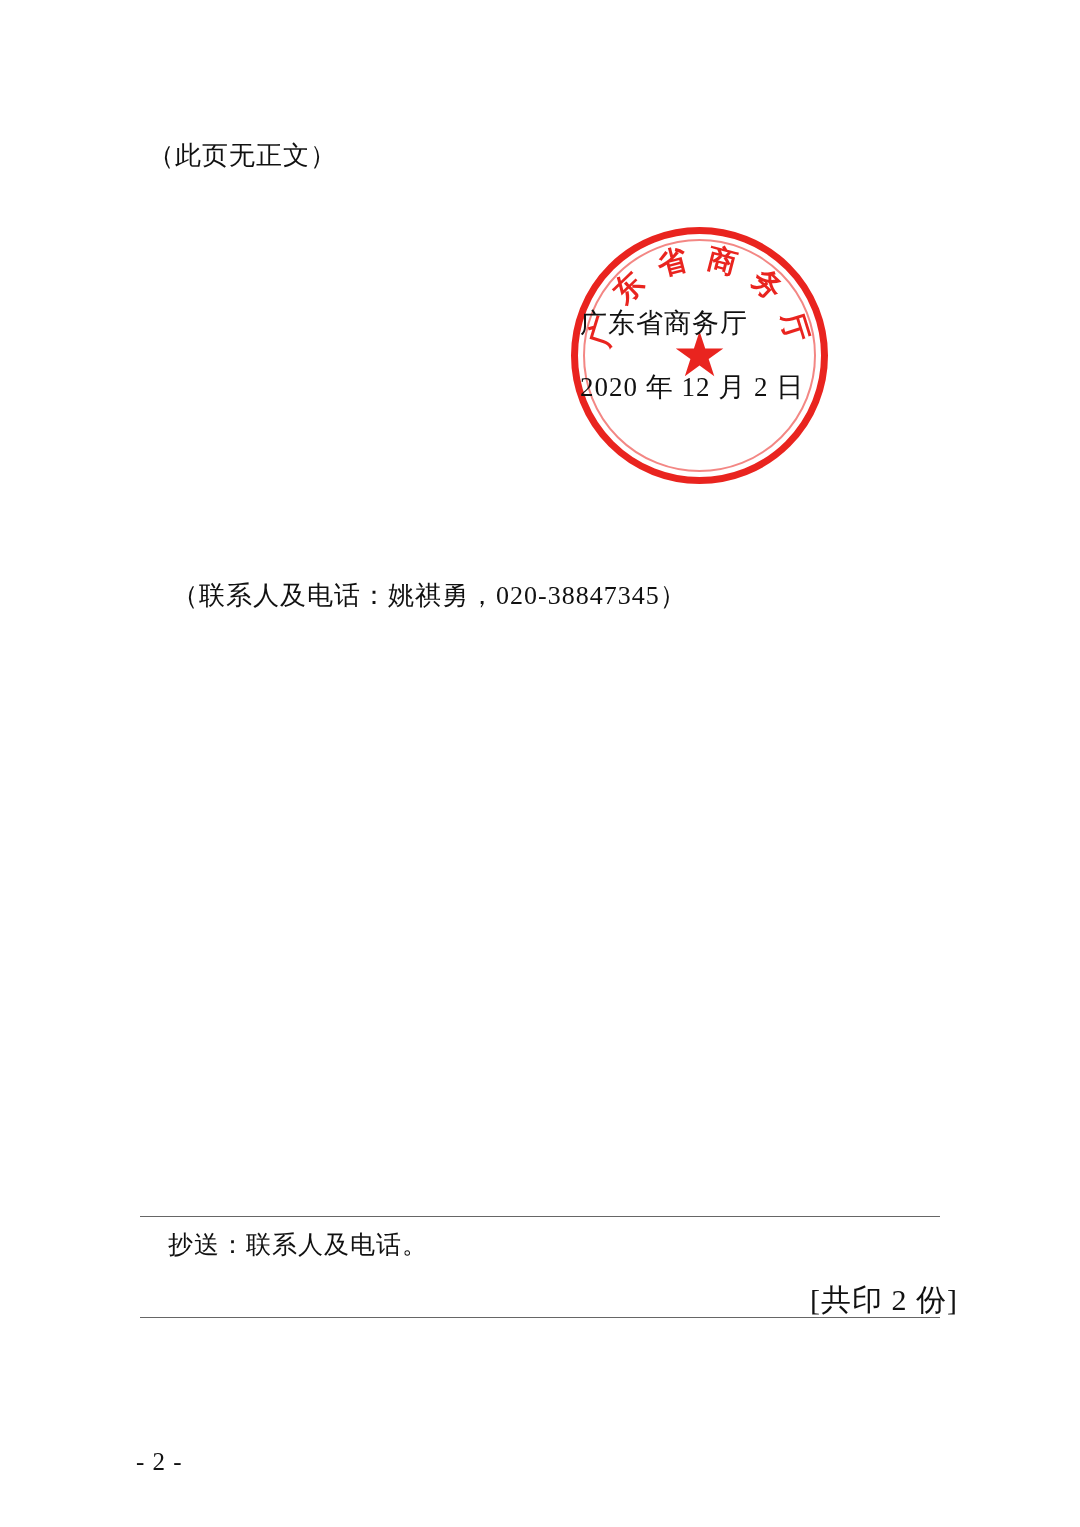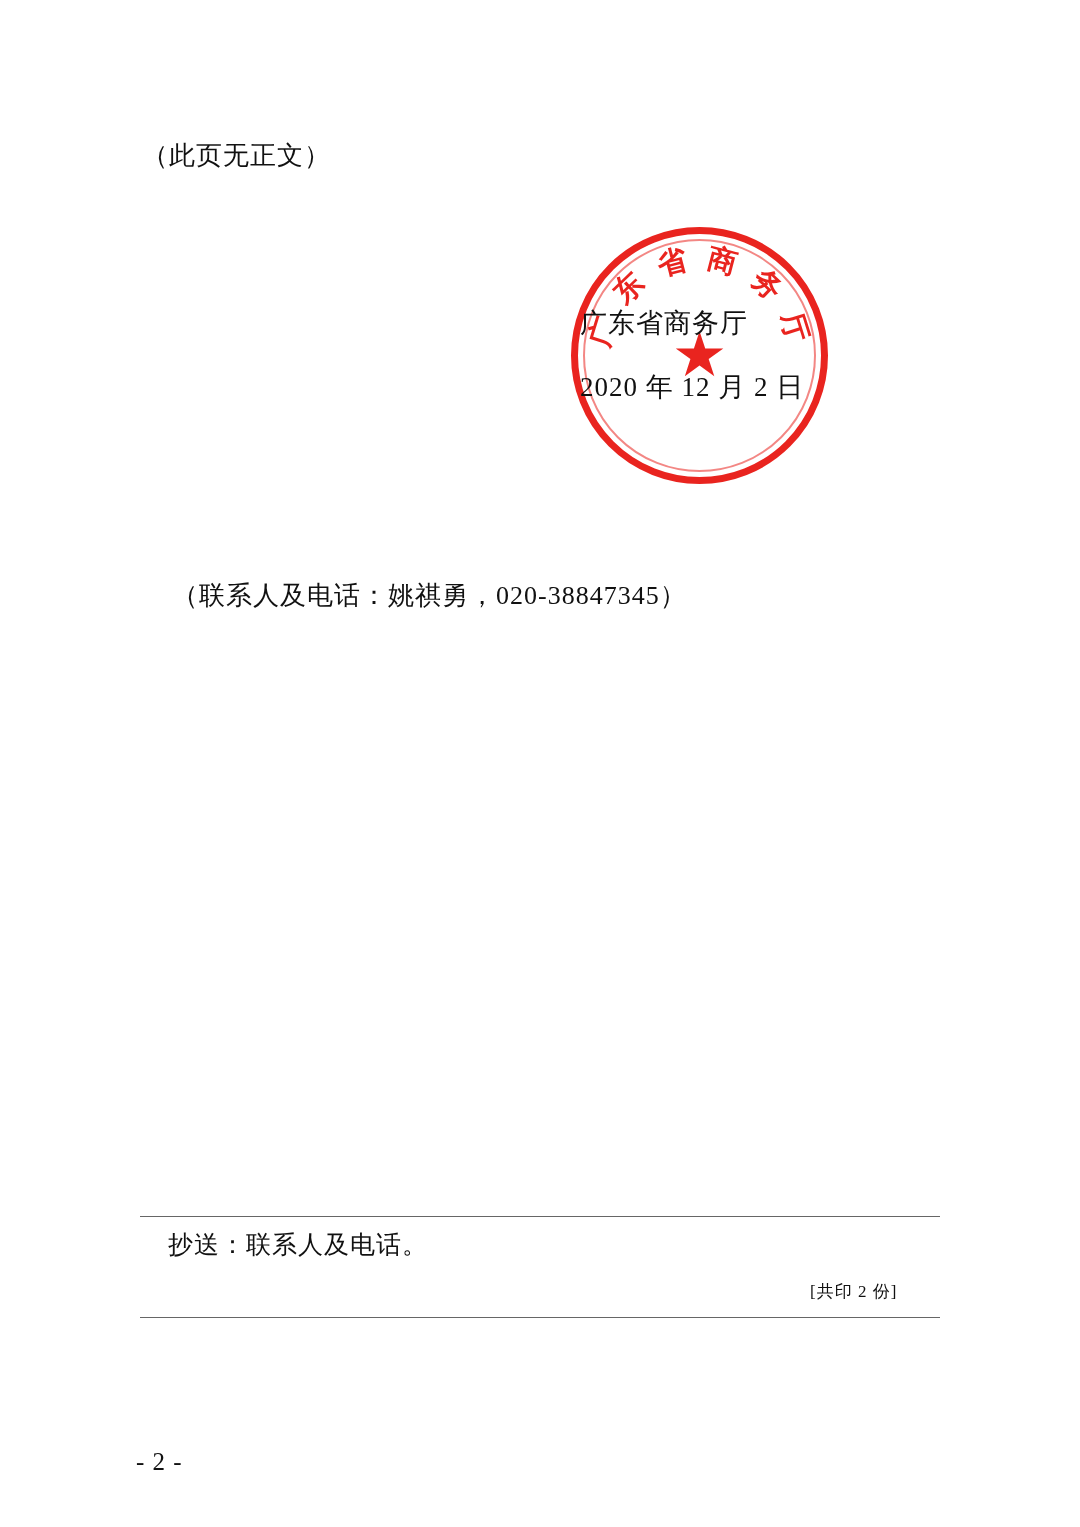--- a/index.html
+++ b/index.html
@@ -22,21 +22,21 @@
   .doc-line {
     position: absolute;
     font-size: 26px;
     letter-spacing: 1px;
     white-space: nowrap;
     color: #111111;
   }
 
   
   .no-body-text {
-    left: 142px;
+    left: 148px;
     top: 138px;
   }
 
   
   .sign-block {
     position: absolute;
     left: 580px;
     top: 305px;
     z-index: 3;
   }
@@ -120,21 +120,21 @@
   .rule-bottom { top: 1317px; }
 
   .cc-line {
     left: 168px;
     top: 1228px;
     font-size: 25px;
   }
   .copies-line {
     left: 810px;
     top: 1280px;
-    font-size: 17px;
+    font-size: 30px;
   }
   .page-number {
     left: 136px;
     top: 1448px;
     font-size: 25px;
   }
 </style>
 </head>
 <body>
 

